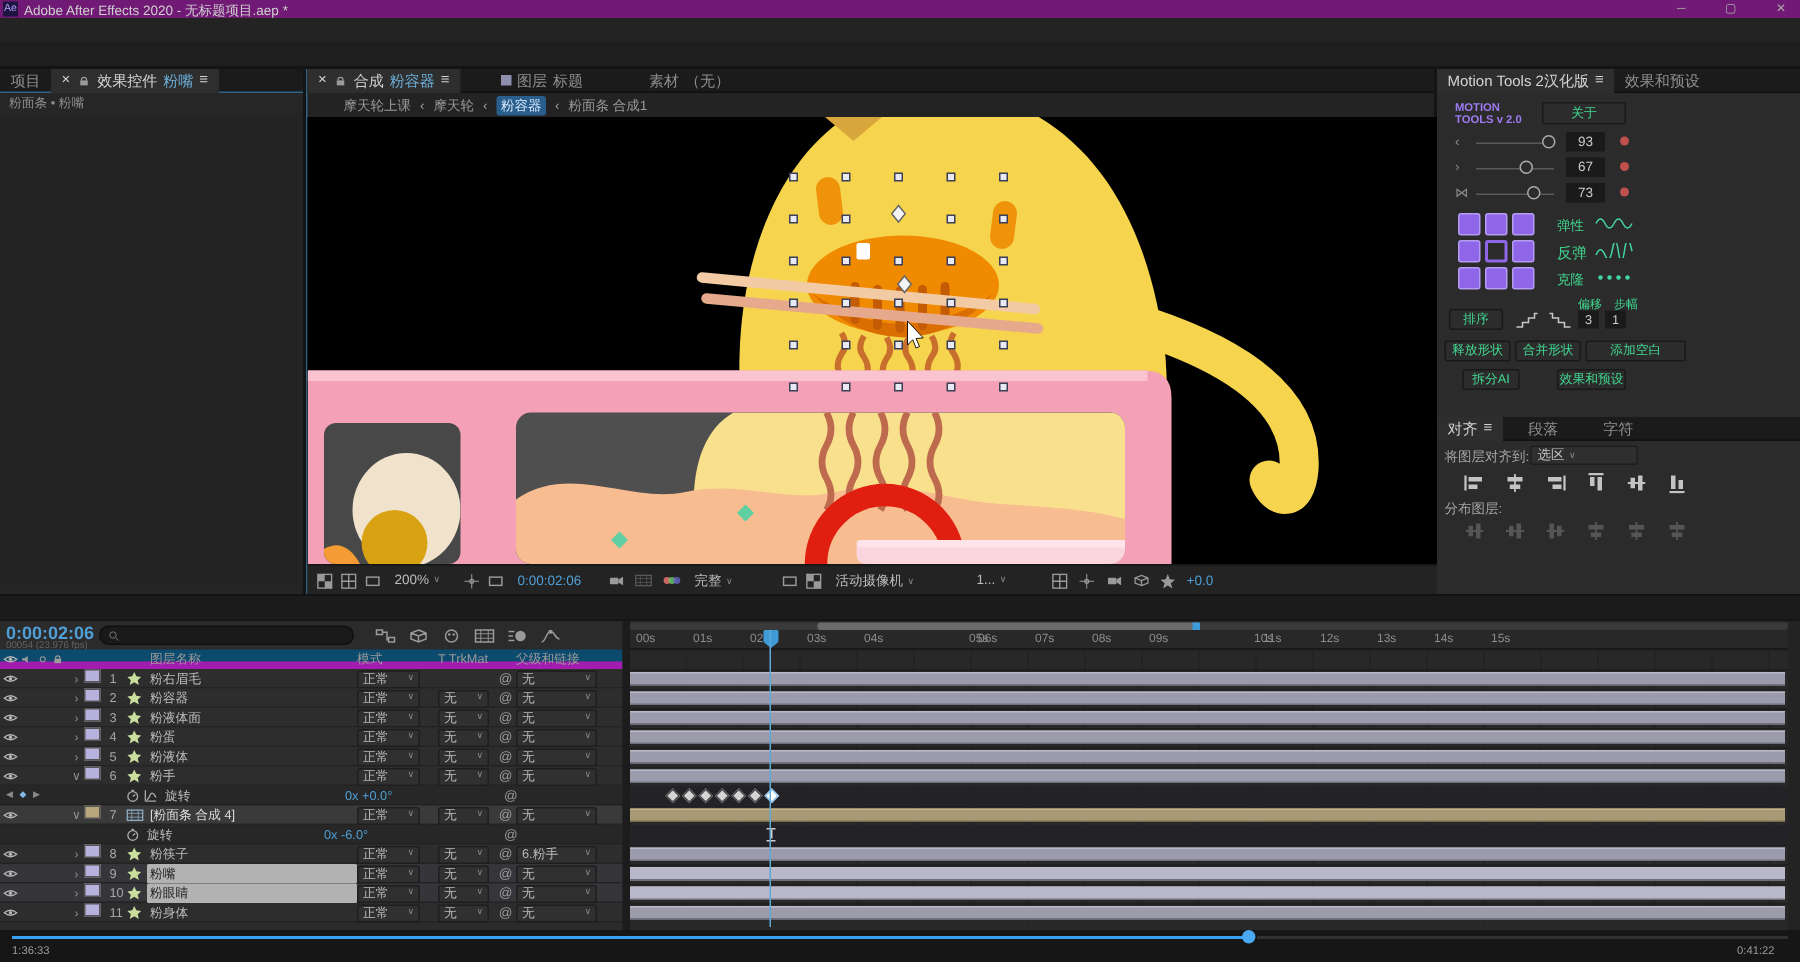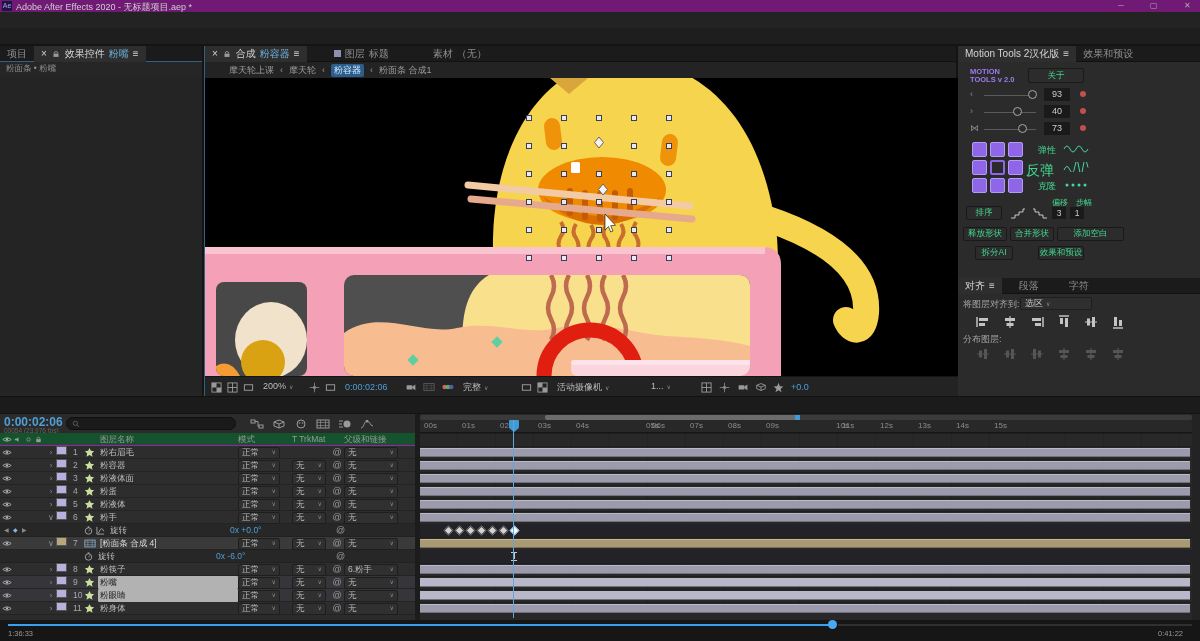--- a/index.html
+++ b/index.html
@@ -514,21 +514,21 @@
     <span class="gbtn" style="left:70px;top:22px;width:56px;height:15px">关于</span>
 
     <span class="ab" style="left:12px;top:43px;color:#8a8a8a;font-size:9px">‹</span>
     <div class="ab" style="left:26px;top:49px;width:52px;height:1px;background:#5a5a5a"></div>
     <div class="ab" style="left:70px;top:44px;width:9px;height:9px;border:1.5px solid #aaa;border-radius:50%;background:#2b2b2b"></div>
     <span class="ab" style="left:86px;top:42px;width:26px;height:13px;background:#1a1a1a;color:#ccc;font-size:9px;text-align:center;line-height:13px">93</span>
     <span class="ab" style="left:122px;top:45px;width:6px;height:6px;border-radius:50%;background:#c0504d"></span>
     <span class="ab" style="left:12px;top:60px;color:#8a8a8a;font-size:9px">›</span>
     <div class="ab" style="left:26px;top:66px;width:52px;height:1px;background:#5a5a5a"></div>
     <div class="ab" style="left:55px;top:61px;width:9px;height:9px;border:1.5px solid #aaa;border-radius:50%;background:#2b2b2b"></div>
-    <span class="ab" style="left:86px;top:59px;width:26px;height:13px;background:#1a1a1a;color:#ccc;font-size:9px;text-align:center;line-height:13px">40</span>
+    <span class="ab" style="left:86px;top:59px;width:26px;height:13px;background:#1a1a1a;color:#ccc;font-size:9px;text-align:center;line-height:13px">67</span>
     <span class="ab" style="left:122px;top:62px;width:6px;height:6px;border-radius:50%;background:#c0504d"></span>
     <span class="ab" style="left:12px;top:77px;color:#8a8a8a;font-size:9px">⋈</span>
     <div class="ab" style="left:26px;top:83px;width:52px;height:1px;background:#5a5a5a"></div>
     <div class="ab" style="left:60px;top:78px;width:9px;height:9px;border:1.5px solid #aaa;border-radius:50%;background:#2b2b2b"></div>
     <span class="ab" style="left:86px;top:76px;width:26px;height:13px;background:#1a1a1a;color:#ccc;font-size:9px;text-align:center;line-height:13px">73</span>
     <span class="ab" style="left:122px;top:79px;width:6px;height:6px;border-radius:50%;background:#c0504d"></span>
 
     <div class="ab" style="left:14px;top:96px;width:53px;height:53px;display:grid;grid-template-columns:repeat(3,15px);grid-template-rows:repeat(3,15px);gap:3px">
       <i class="psq"></i>
         <i class="psq"></i>
@@ -537,21 +537,21 @@
         <i class="psq hollow"></i>
         <i class="psq"></i>
         <i class="psq"></i>
         <i class="psq"></i>
         <i class="psq"></i>
     </div>
     <span class="ab green" style="left:80px;top:98px;font-size:9px">弹性</span>
     <svg class="ic ab" style="left:104px;top:98px;color:#43d6a0" width="28" height="10">
         <use href="#s-wave"></use>
       </svg>
-    <span class="ab green" style="left:68px;top:116px;font-size:14px">反弹</span>
+    <span class="ab green" style="left:80px;top:116px;font-size:10px">反弹</span>
     <svg class="ic ab" style="left:104px;top:116px;color:#43d6a0" width="28" height="10">
         <use href="#s-bounce"></use>
       </svg>
     <span class="ab green" style="left:80px;top:134px;font-size:9px">克隆</span>
     <svg class="ic ab" style="left:104px;top:134px;color:#43d6a0" width="28" height="10">
         <use href="#s-dots"></use>
       </svg>
     <span class="ab green" style="left:94px;top:151px;font-size:8px">偏移</span>
     <span class="ab green" style="left:118px;top:151px;font-size:8px">步幅</span>
     <span class="gbtn" style="left:8px;top:160px;width:36px;height:14px">排序</span>
@@ -661,21 +661,21 @@
     <svg class="ic ab" style="left:316px;top:5px;color:#9a9a9a" width="14" height="10">
         <use href="#s-film"></use>
       </svg>
     <svg class="ic ab" style="left:338px;top:5px;color:#9a9a9a" width="14" height="10">
         <use href="#s-blur"></use>
       </svg>
     <svg class="ic ab" style="left:360px;top:5px;color:#9a9a9a" width="14" height="10">
         <use href="#s-ge"></use>
       </svg>
 
-    <div class="lrow" style="top:19px;height:13px;background:#14532d;color:#9a9a9a;border-bottom:1px solid #a21caf">
+    <div class="lrow" style="top:19px;height:13px;background:#0c4a6e;color:#9a9a9a;border-bottom:5px solid #a21caf">
       <span style="text-align:center"><svg class="ic eye" width="10" height="7">
             <use href="#s-eye"></use>
           </svg></span>
       <span><svg class="ic" width="9" height="7" style="color:#9a9a9a">
             <use href="#s-spk"></use>
           </svg></span>
       <span><svg class="ic" width="9" height="7" style="color:#9a9a9a">
             <use href="#s-dot"></use>
           </svg></span>
       <span><svg class="ic" width="9" height="7" style="color:#9a9a9a">

